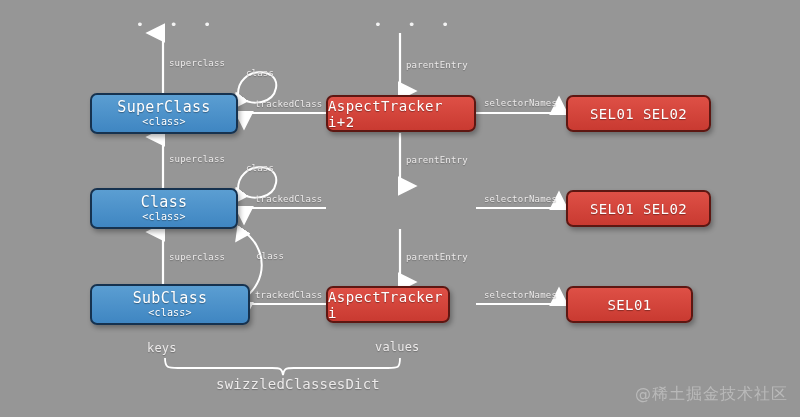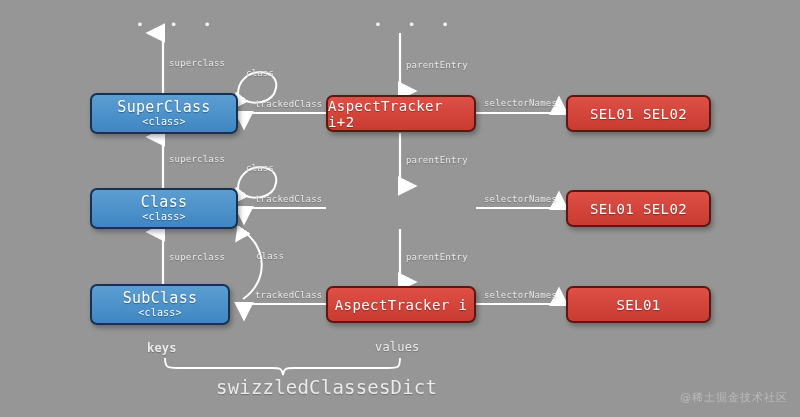--- a/index.html
+++ b/index.html
@@ -39,36 +39,36 @@
 
   .lbl{
     position:absolute;
     color:#eceaea;
     font-size:9px;
     letter-spacing:.2px;
     white-space:nowrap;
     text-shadow:0 1px 1px rgba(0,0,0,.25);
   }
   .lbl.big{font-size:12px;}
-  .lbl.dict{font-size:19px;}
+  .lbl.dict{font-size:14px;}
 
   .dots{
     position:absolute;
     color:#f2f2f2;
     font-size:13px;
     letter-spacing:9px;
     white-space:nowrap;
   }
 
   .watermark{
     position:absolute;
     right:12px;bottom:12px;
     color:rgba(215,215,215,.55);
     font-family:"DejaVu Sans","Liberation Sans",sans-serif;
-    font-size:11px;
+    font-size:16px;
     letter-spacing:1px;
     white-space:nowrap;
   }
 </style>
 </head>
 <body>
 
 <div id="stage">
 
   <svg id="wires" viewBox="0 0 800 417">
@@ -129,43 +129,43 @@
   <div class="node blue" style="left:90px; top:93px; width:148px; height:41px;">
     <div class="t1">SuperClass</div>
     <div class="t2">&lt;class&gt;</div>
   </div>
 
   <div class="node blue" style="left:90px; top:188px; width:148px; height:41px;">
     <div class="t1">Class</div>
     <div class="t2">&lt;class&gt;</div>
   </div>
 
-  <div class="node blue" style="left:90px; top:284px; width:140px; height:41px;">
+  <div class="node blue" style="left:90px; top:284px; width:160px; height:41px;">
     <div class="t1">SubClass</div>
     <div class="t2">&lt;class&gt;</div>
   </div>
 
   <div class="node red" style="left:326px; top:95px; width:150px; height:37px;">
     <div class="mono1">AspectTracker i+2</div>
   </div>
 
 
-  <div class="node red" style="left:326px; top:286px; width:150px; height:37px;">
+  <div class="node red" style="left:326px; top:286px; width:124px; height:37px;">
     <div class="mono1">AspectTracker i</div>
   </div>
 
   <div class="node red" style="left:566px; top:95px; width:145px; height:37px;">
     <div class="mono1">SEL01 SEL02</div>
   </div>
 
   <div class="node red" style="left:566px; top:190px; width:145px; height:37px;">
     <div class="mono1">SEL01 SEL02</div>
   </div>
 
-  <div class="node red" style="left:566px; top:286px; width:145px; height:37px;">
+  <div class="node red" style="left:566px; top:286px; width:127px; height:37px;">
     <div class="mono1">SEL01</div>
   </div>
 
   <div class="lbl" style="left:169px; top:58px;">superclass</div>
   <div class="lbl" style="left:169px; top:154px;">superclass</div>
   <div class="lbl" style="left:169px; top:252px;">superclass</div>
 
   <div class="lbl" style="left:246px; top:68px;">class</div>
   <div class="lbl" style="left:246px; top:163px;">class</div>
   <div class="lbl" style="left:256px; top:251px;">class</div>
@@ -175,19 +175,19 @@
   <div class="lbl" style="left:255px; top:290px;">trackedClass</div>
 
   <div class="lbl" style="left:406px; top:60px;">parentEntry</div>
   <div class="lbl" style="left:406px; top:155px;">parentEntry</div>
   <div class="lbl" style="left:406px; top:252px;">parentEntry</div>
 
   <div class="lbl" style="left:484px; top:98px;">selectorNames</div>
   <div class="lbl" style="left:484px; top:194px;">selectorNames</div>
   <div class="lbl" style="left:484px; top:290px;">selectorNames</div>
 
-  <div class="lbl big" style="left:147px; top:341px;font-weight:bold;">keys</div>
+  <div class="lbl big" style="left:147px; top:341px;">keys</div>
   <div class="lbl big" style="left:375px; top:340px;">values</div>
   <div class="lbl dict" style="left:216px; top:376px;">swizzledClassesDict</div>
 
   <div class="watermark">@稀土掘金技术社区</div>
 
 </div>
 
 </body></html>

